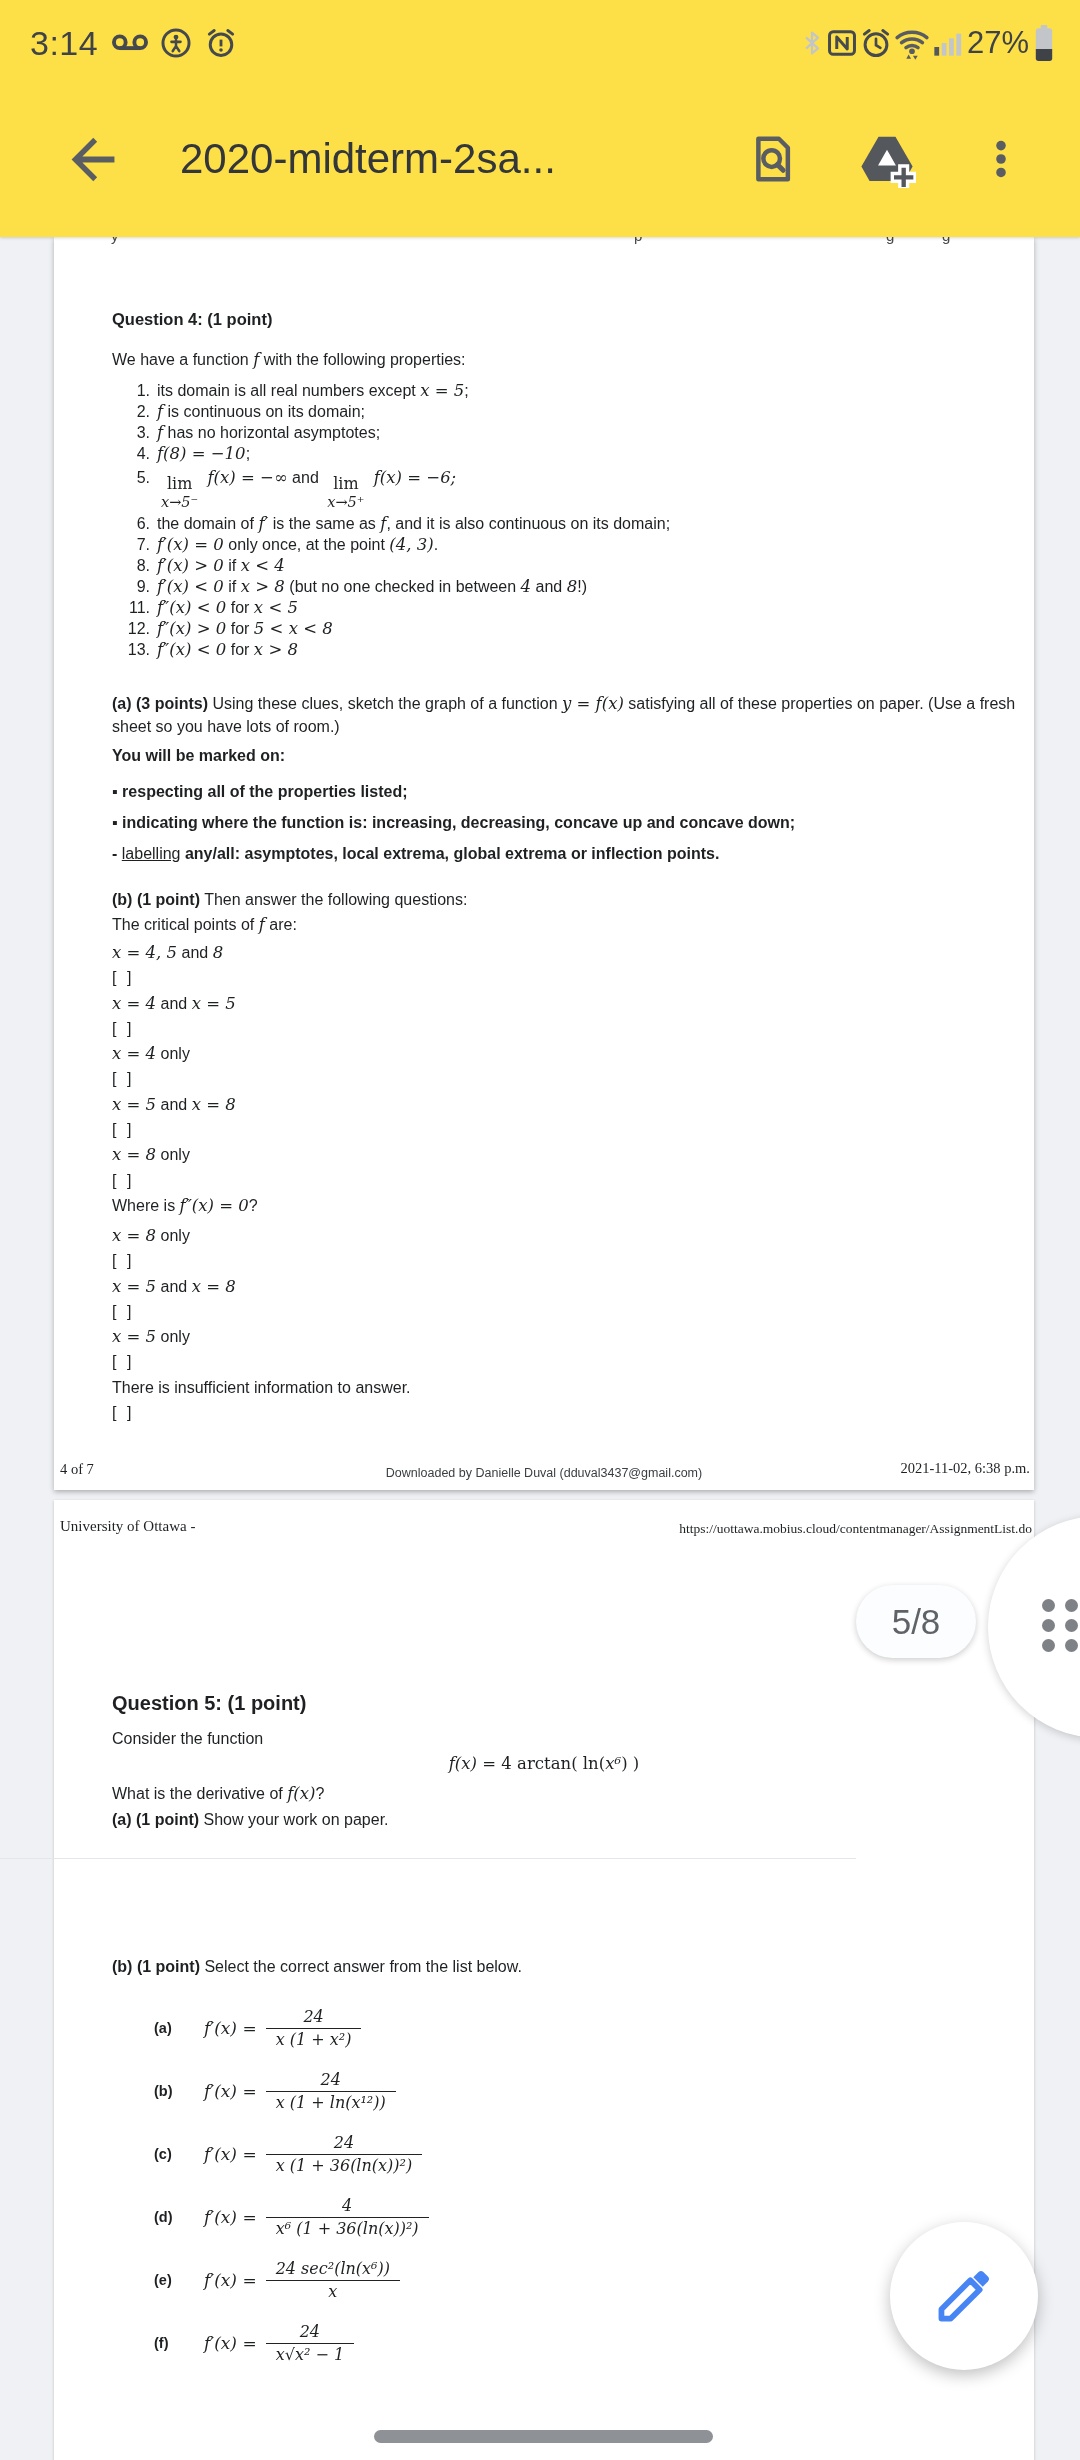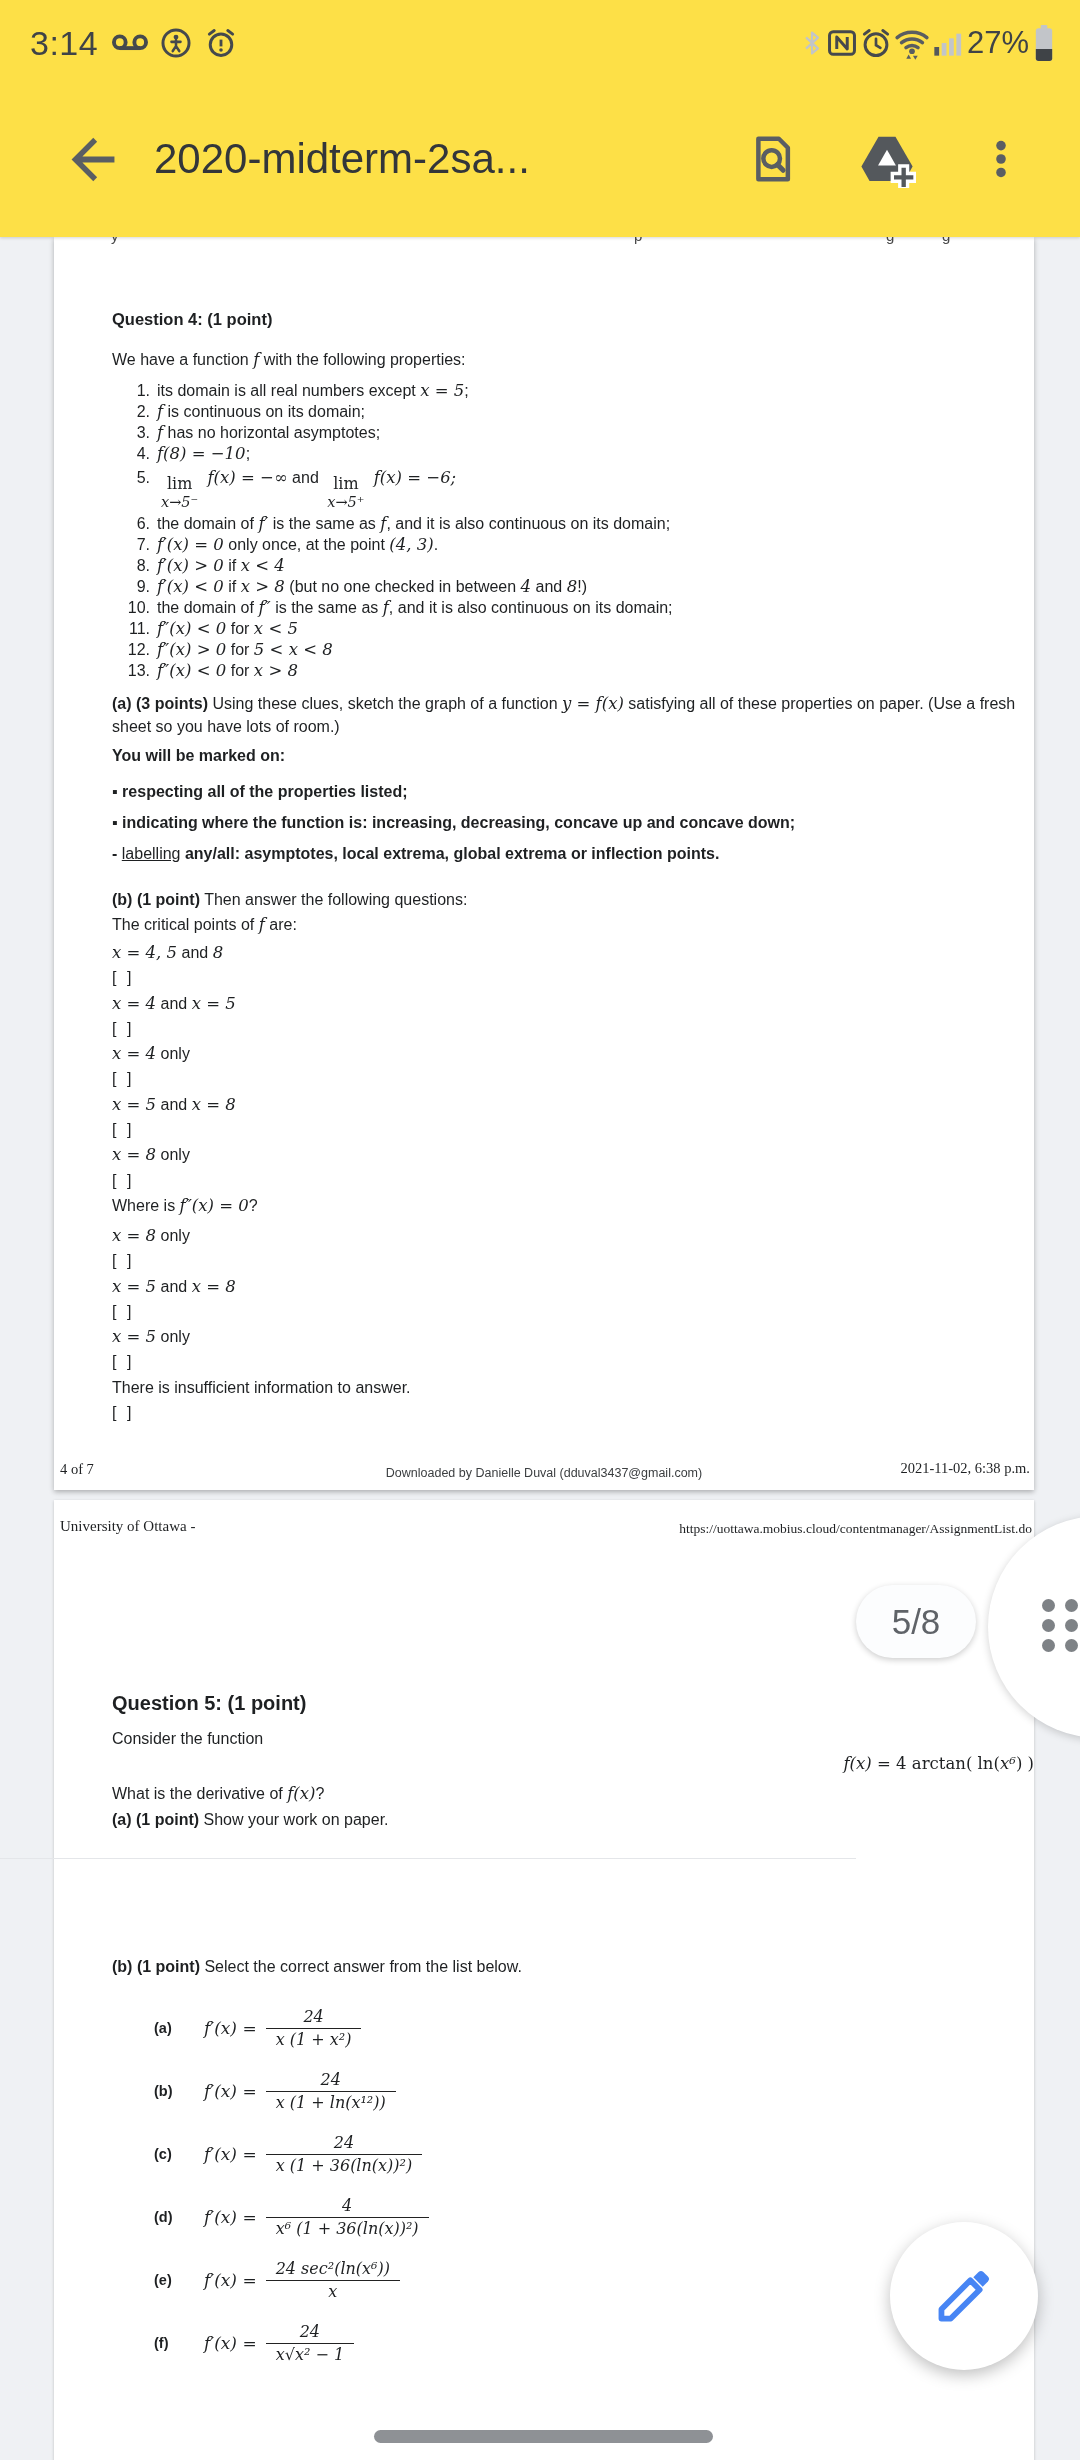--- a/index.html
+++ b/index.html
@@ -10,21 +10,21 @@
   
   .top-chrome{position:absolute;top:0;left:0;right:0;height:237px;background:#fde047;
               box-shadow:0 1px 3px rgba(0,0,0,.16);z-index:30}
   .status-row{height:66px;display:flex;align-items:center;padding:10px 24px 0 30px;color:#3f4347}
   .time{font-size:34px;letter-spacing:.5px}
   .sb-left{display:flex;align-items:center;gap:11px;margin-left:14px}
   .sb-right{margin-left:auto;display:flex;align-items:center;}
   .pct{font-size:31px;color:#3f4347;margin:0 3px 0 4px}
   .appbar-row{height:146px;display:flex;align-items:center;padding:10px 42px 0 58px}
   .back-btn{width:70px;height:70px;display:flex;align-items:center;justify-content:center}
-  .app-title{font-size:42px;color:#33363a;margin-left:26px;flex:1;white-space:nowrap;overflow:hidden}
+  .app-title{font-size:42px;color:#33363a;margin-left:52px;flex:1;white-space:nowrap;overflow:hidden}
   .icon-btn{width:74px;height:74px;display:flex;align-items:center;justify-content:center}
   .icon-btn + .icon-btn{margin-left:40px}
 
   
   .viewport{position:absolute;top:237px;left:0;right:0;bottom:0;background:#eff1f4;overflow:hidden}
   .page{position:absolute;left:54px;width:980px;background:#fff}
   .page-4{top:0;height:1253px;box-shadow:0 2px 5px rgba(0,0,0,.28)}
   .page-5{top:1263px;height:1197px;box-shadow:0 1px 3px rgba(0,0,0,.2)}
   .abs{position:absolute}
 
@@ -65,21 +65,21 @@
   .opt-val,.opt-chk{height:25.3px;line-height:25.3px}
   .opt-chk{letter-spacing:3px}
   .f-left{left:6px;top:1222px;font-size:14.5px}
   .f-center{left:0;right:0;top:1226px;text-align:center;font-size:12.5px;color:#3b3e40}
   .f-right{right:4px;top:1221px;font-size:14.5px}
 
   #p5-hleft{left:6px;top:16px;font-size:15px}
   #p5-hright{right:2px;top:18px;font-size:13.5px}
   #p5-head{left:58px;top:193px;font-size:20px}
   #p5-consider{left:58px;top:228px}
-  #p5-formula{left:0;right:0;top:253px;text-align:right;font-size:17px}
+  #p5-formula{left:0;right:0;top:253px;text-align:center;font-size:17px}
   #p5-derivq{left:58px;top:283px}
   #p5-parta{left:58px;top:309px}
   #p5-partb{left:58px;top:456px}
   #p5-opts{left:0;right:0;top:497px}
   .q5-row{height:63px;display:flex;align-items:center;padding-left:100px}
   .q5-lbl{font-weight:bold;font-size:14.5px;width:50px;flex:none}
   .q5-pre{font-family:"DejaVu Serif",serif;font-style:italic;font-size:17px;margin-right:9px}
   .frac{display:inline-flex;flex-direction:column;text-align:center;
         font-family:"DejaVu Serif",serif;font-style:italic;font-size:16px;line-height:1.3}
   .num{padding:0 10px}
@@ -262,24 +262,20 @@
         </div>
         <div class="prop-row">
           <span class="prop-n">8.</span>
           <span><span class="sg-m">f′(x) &gt; 0</span><span class="sg-t"> if </span><span class="sg-m">x &lt; 4</span></span>
         </div>
         <div class="prop-row">
           <span class="prop-n">9.</span>
           <span><span class="sg-m">f′(x) &lt; 0</span><span class="sg-t"> if </span><span class="sg-m">x &gt; 8</span><span class="sg-t"> (but no one checked in between </span><span class="sg-m">4</span><span class="sg-t"> and </span><span class="sg-m">8</span><span class="sg-t">!)</span></span>
         </div>
         <div class="prop-row">
-          <span class="prop-n">10.</span>
-          <span><span class="sg-t">the domain of </span><span class="sg-m">f″</span><span class="sg-t"> is the same as </span><span class="sg-m">f</span><span class="sg-t">, and it is also continuous on its domain;</span></span>
-        </div>
-        <div class="prop-row">
           <span class="prop-n">11.</span>
           <span><span class="sg-m">f″(x) &lt; 0</span><span class="sg-t"> for </span><span class="sg-m">x &lt; 5</span></span>
         </div>
         <div class="prop-row">
           <span class="prop-n">12.</span>
           <span><span class="sg-m">f″(x) &gt; 0</span><span class="sg-t"> for </span><span class="sg-m">5 &lt; x &lt; 8</span></span>
         </div>
         <div class="prop-row">
           <span class="prop-n">13.</span>
           <span><span class="sg-m">f″(x) &lt; 0</span><span class="sg-t"> for </span><span class="sg-m">x &gt; 8</span></span>

